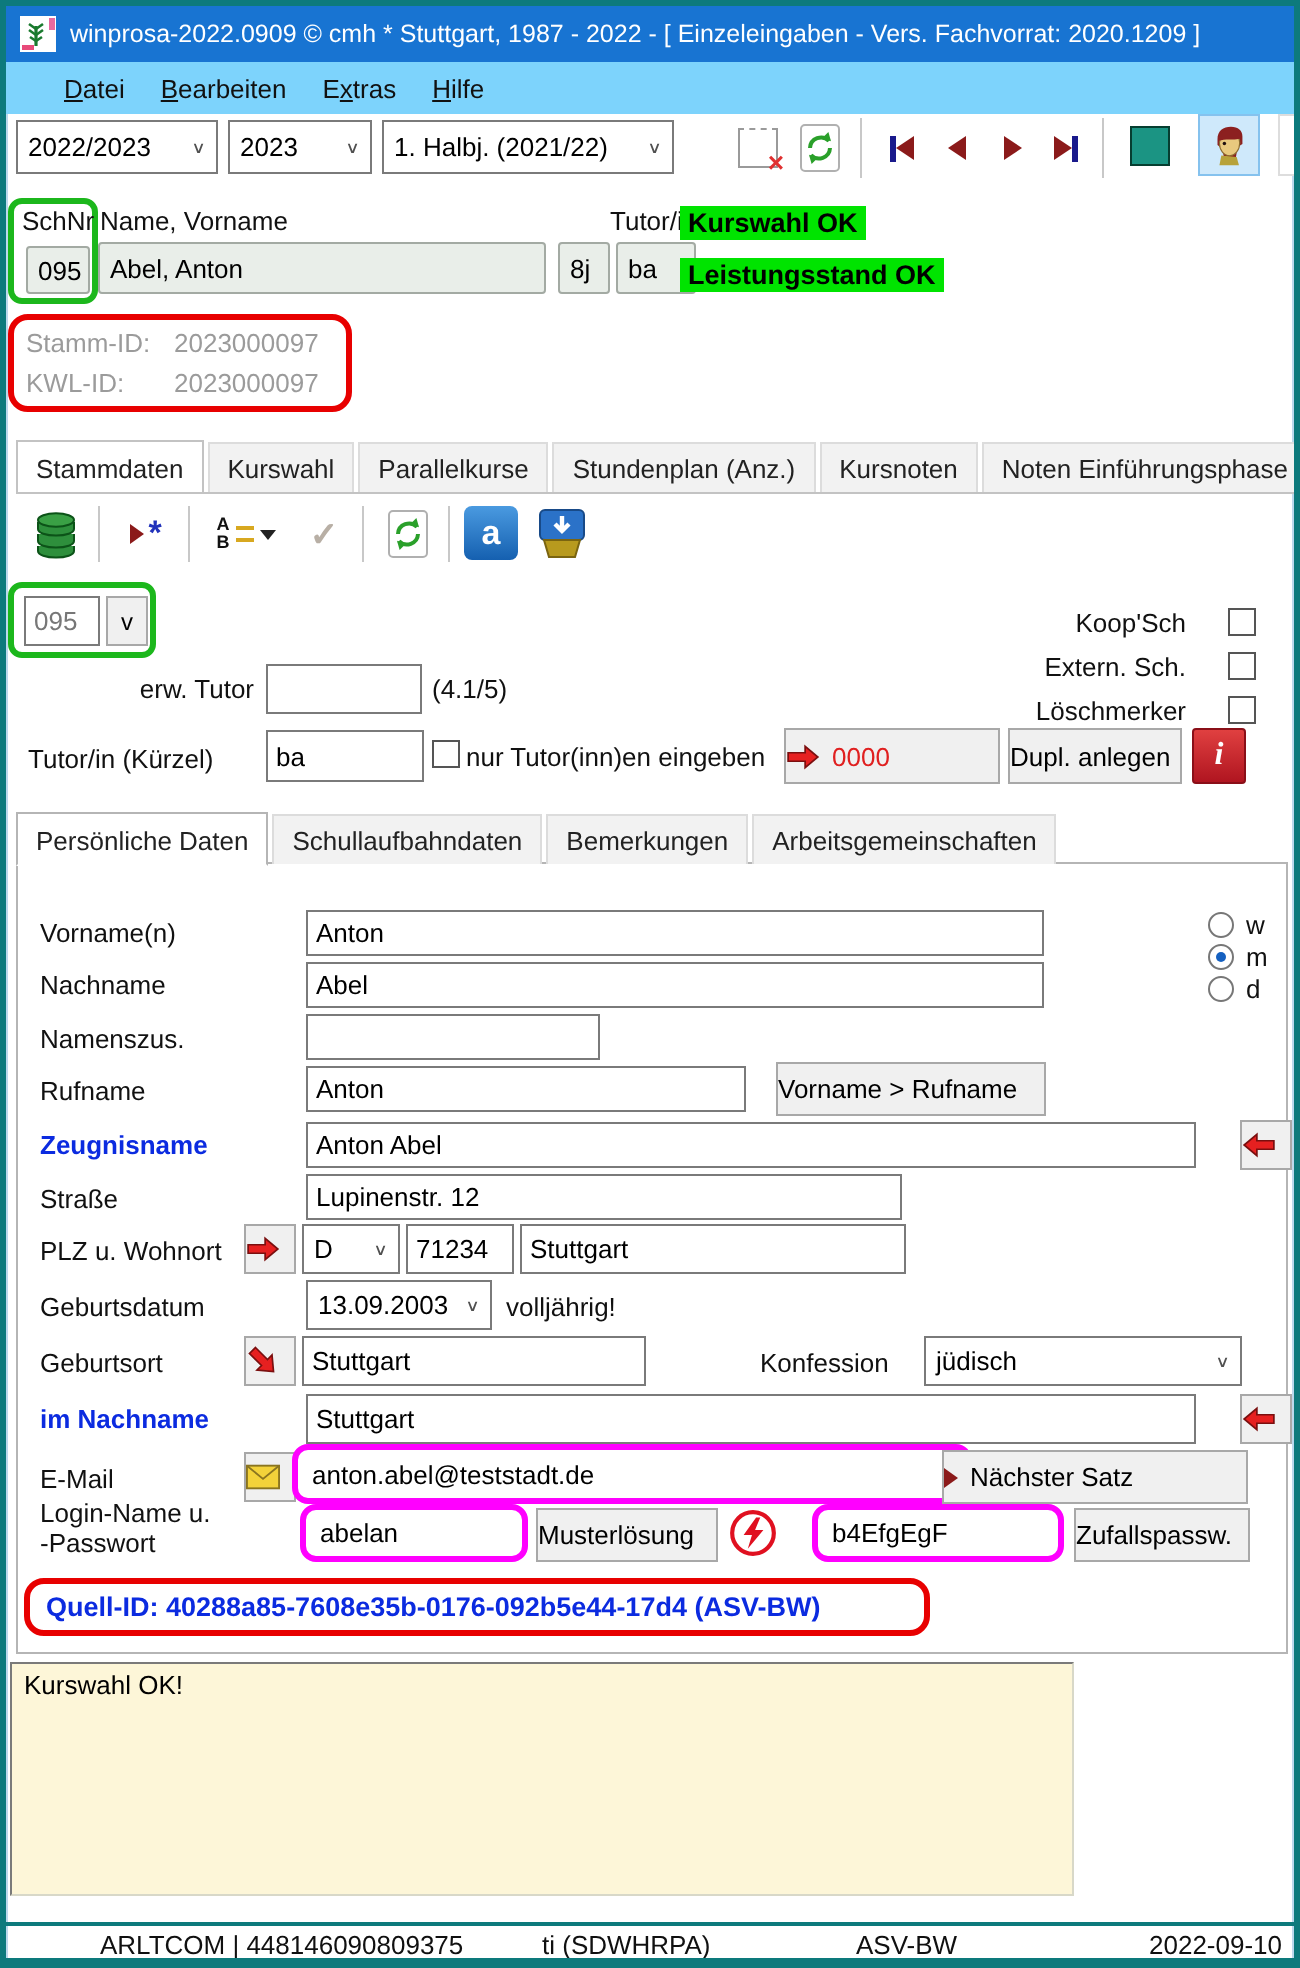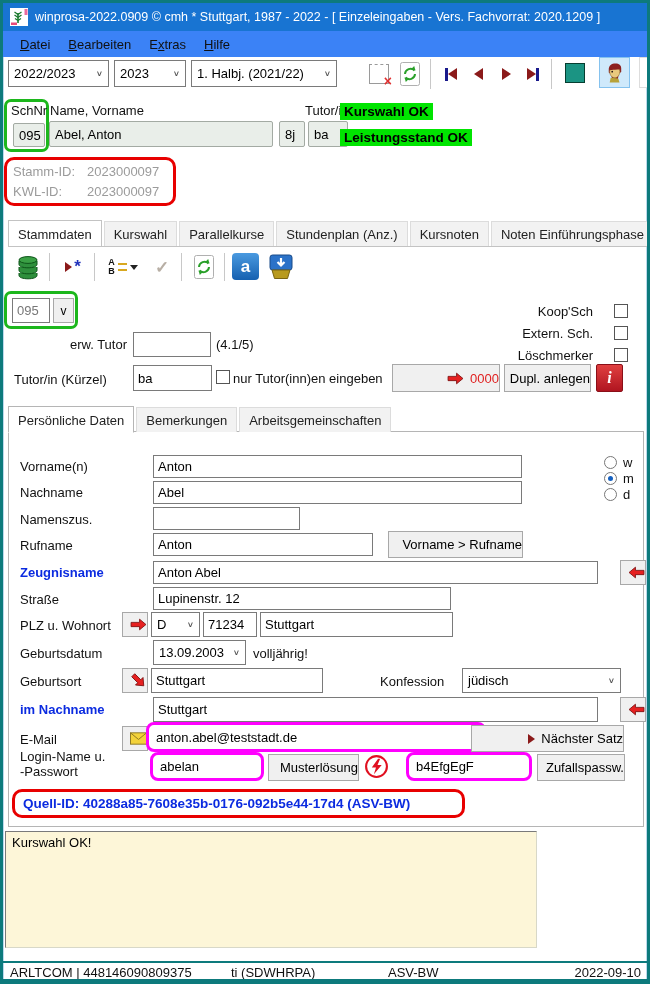--- a/index.html
+++ b/index.html
@@ -5,29 +5,29 @@
   * { margin:0; padding:0; box-sizing:border-box; }
   body { background:#d0d0d0; font-family:"Liberation Sans", sans-serif; }
   .window{
     position:relative; width:650px; height:984px; background:#fff;
     border:3px solid #0d7a7c; border-bottom-width:5px; overflow:hidden;
     box-shadow:inset 1px 0 0 #bcd9ec, inset -1px 0 0 #bcd9ec;
   }
   .abs{position:absolute;}
   .titlebar{left:0;top:0;right:0;height:28px;background:#1874d2;display:flex;align-items:center;padding:0 7px;gap:7px;}
   .titletxt{color:#fff;font-size:12.5px;white-space:nowrap;overflow:hidden;}
-  .menubar{left:0;top:28px;right:0;height:26px;background:#3b82f6;display:flex;align-items:center;padding-left:8px;}
+  .menubar{left:0;top:28px;right:0;height:26px;background:#7dd3fc;display:flex;align-items:center;padding-left:20px;}
   .menuitem{font-size:13px;color:#111;padding:3px 9px;cursor:pointer;}
   .lbl{font-size:13px;color:#111;white-space:nowrap;}
   .blbl{font-size:13px;font-weight:bold;color:#0b2be0;white-space:nowrap;}
   .gray{color:#9b9b9b;}
   .ralign{text-align:right;}
   .input{background:#fff;border:1px solid #7a7a7a;font-size:13px;color:#000;display:flex;align-items:center;padding:0 4px;overflow:hidden;white-space:nowrap;}
   .gfield{background:#e9eee9;border:1px solid #a3aaa3;border-radius:2px;font-size:13px;color:#000;display:flex;align-items:center;padding:0 5px;white-space:nowrap;}
-  .btn{background:#f0f0f0;border:1px solid #a8a8a8;font-size:13px;color:#000;display:flex;align-items:center;justify-content:flex-end;cursor:pointer;white-space:nowrap;gap:6px;}
+  .btn{background:#f0f0f0;border:1px solid #a8a8a8;font-size:13px;color:#000;display:flex;align-items:center;justify-content:flex-start;cursor:pointer;white-space:nowrap;gap:6px;}
   .tbtn{background:#fff;border:1px solid transparent;display:flex;align-items:center;justify-content:center;cursor:pointer;}
   .select{background:#fff;border:1px solid #7a7a7a;font-size:13px;color:#000;display:flex;align-items:center;justify-content:space-between;padding:0 5px;cursor:pointer;}
   .chev{color:#505050;font-size:10px;transform:scaleY(.8);}
   .sep{width:1px;background:#c8c8c8;}
   .greenbox{border:3px solid #1cb71c;border-radius:7px;background:transparent;}
   .redbox{border:3px solid #e80000;border-radius:10px;background:#fff;}
   .magbox{border:3px solid #ff00ff;border-radius:8px;background:#fff;display:flex;align-items:center;padding:0 7px;font-size:13px;white-space:nowrap;overflow:hidden;}
   .hl{background:#00e400;color:#000;font-weight:bold;font-size:13.5px;padding:1px 4px;white-space:nowrap;}
   .tabstrip{display:flex;align-items:flex-end;border-bottom:1px solid #c3c3c3;overflow:hidden;}
   .tab{font-size:13px;color:#222;padding:5px 9px 4px;background:#f2f2f2;border:1px solid #dcdcdc;border-bottom:none;margin-right:2px;cursor:pointer;white-space:nowrap;}
@@ -39,21 +39,21 @@
   .tri-r{width:0;height:0;border-top:6px solid transparent;border-bottom:6px solid transparent;border-left:9px solid #8b1a1a;}
   .tri-l{width:0;height:0;border-top:6px solid transparent;border-bottom:6px solid transparent;border-right:9px solid #8b1a1a;}
   .tri-sm{width:0;height:0;border-top:5px solid transparent;border-bottom:5px solid transparent;border-left:7px solid #8b1a1a;}
   .navbar{width:3px;height:13px;background:#1a1a8c;}
   .dn-tri{width:0;height:0;border-left:4px solid transparent;border-right:4px solid transparent;border-top:5px solid #222;}
   .red-txt{color:#e02020;font-size:13px;}
   .rarrow{width:17px;height:13px;flex:none;}
   .flip{transform:scaleX(-1);}
   .diag{transform:rotate(45deg);}
   .msg{background:#fdf6d8;border-top:1px solid #7a7a7a;border-left:1px solid #7a7a7a;border-right:1px solid #d8d8c8;border-bottom:1px solid #d8d8c8;font-size:13px;color:#000;padding:2px 6px;line-height:18px;}
-  .status{font-size:13px;color:#101010;white-space:nowrap;}
+  .status{font-size:13px;color:#101010;white-space:nowrap;margin-left:40px;}
   .tealline{background:#0d7a7c;}
   .ab-icon{display:flex;align-items:center;gap:3px;}
   .ab-col{display:flex;flex-direction:column;font-size:9px;font-weight:bold;line-height:9px;color:#111;}
   .ab-lines{display:flex;flex-direction:column;gap:4px;}
   .ab-lines i{display:block;width:9px;height:2px;background:#d8a820;}
   .graycheck{color:#b8afa5;font-size:17px;font-weight:bold;}
   .star{color:#2233bb;font-size:17px;font-weight:bold;margin-left:2px;line-height:8px;}
   .vbtn{background:#f0f0f0;border:1px solid #a8a8a8;font-size:12px;display:flex;align-items:center;justify-content:center;cursor:pointer;}
   .infobtn{background:linear-gradient(#e04040,#b01520);border:1px solid #8a0f18;color:#fff;font-family:"Liberation Serif",serif;font-weight:bold;font-style:italic;font-size:16px;display:flex;align-items:center;justify-content:center;cursor:pointer;border-radius:2px;}
   .alogo{background:linear-gradient(#4a9ae0,#1560b0);border-radius:4px;color:#fff;font-weight:bold;font-size:17px;display:flex;align-items:center;justify-content:center;cursor:pointer;}
@@ -265,20 +265,21 @@
     <span class="red-txt">0000</span>
   </div>
   <div class="abs btn" style="left:501px;top:361px;width:87px;height:28px">Dupl. anlegen</div>
   <div class="abs infobtn" style="left:593px;top:361px;width:27px;height:28px">
     <span>i</span>
   </div>
 
   <div class="abs groupbox" style="left:5px;top:428px;width:636px;height:396px"></div>
   <div class="abs" style="left:5px;top:401px;width:636px;height:28px;display:flex;align-items:flex-end">
     <div class="tab active" style="border-color:#b5b5b5;border-bottom:1px solid #fff">Persönliche Daten</div>
+    <div class="tab">Schullaufbahndaten</div>
     <div class="tab">Bemerkungen</div>
     <div class="tab">Arbeitsgemeinschaften</div>
   </div>
 
   <div class="abs lbl" style="left:17px;top:456px">Vorname(n)</div>
   <div class="abs input" style="left:150px;top:452px;width:369px;height:23px">Anton</div>
   <div class="radio" style="left:601px;top:453px"></div>
   <div class="abs lbl" style="left:620px;top:452px">w</div>
   <div class="radio sel" style="left:601px;top:469px"></div>
   <div class="abs lbl" style="left:620px;top:468px">m</div>

